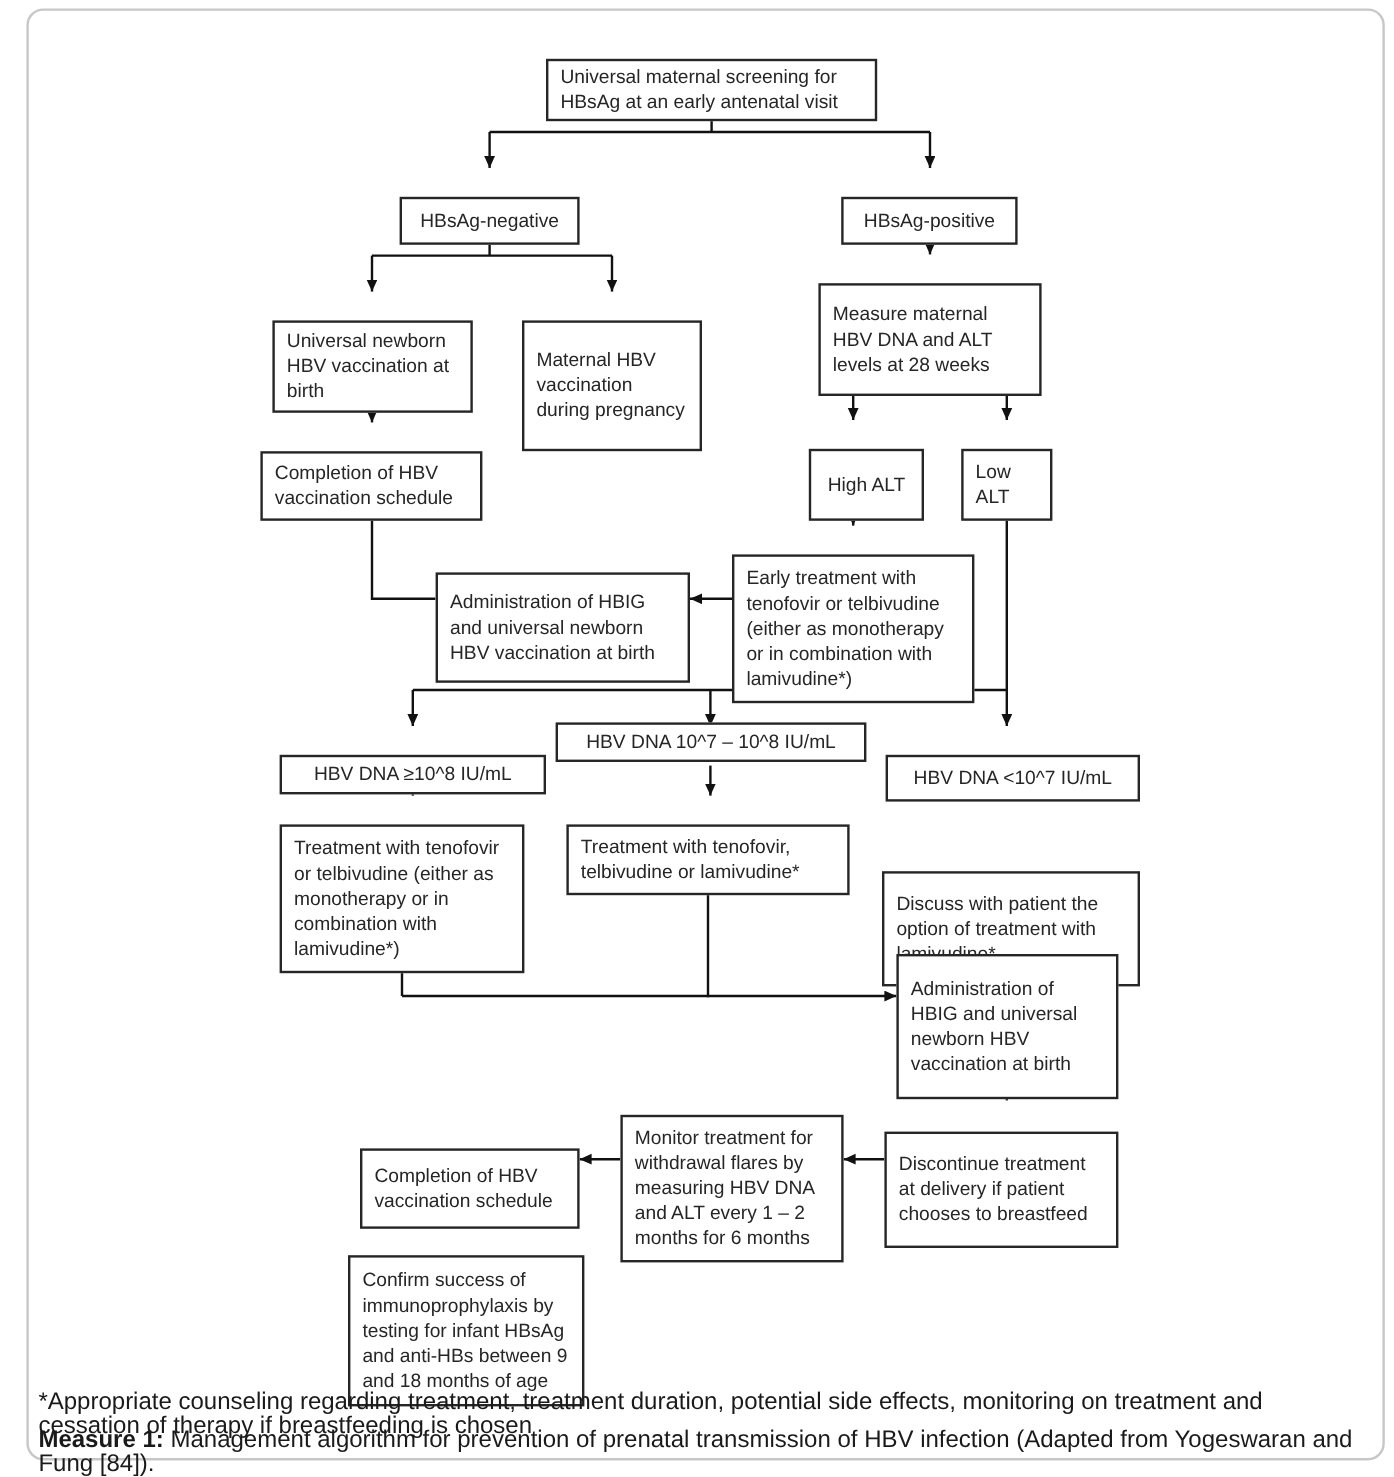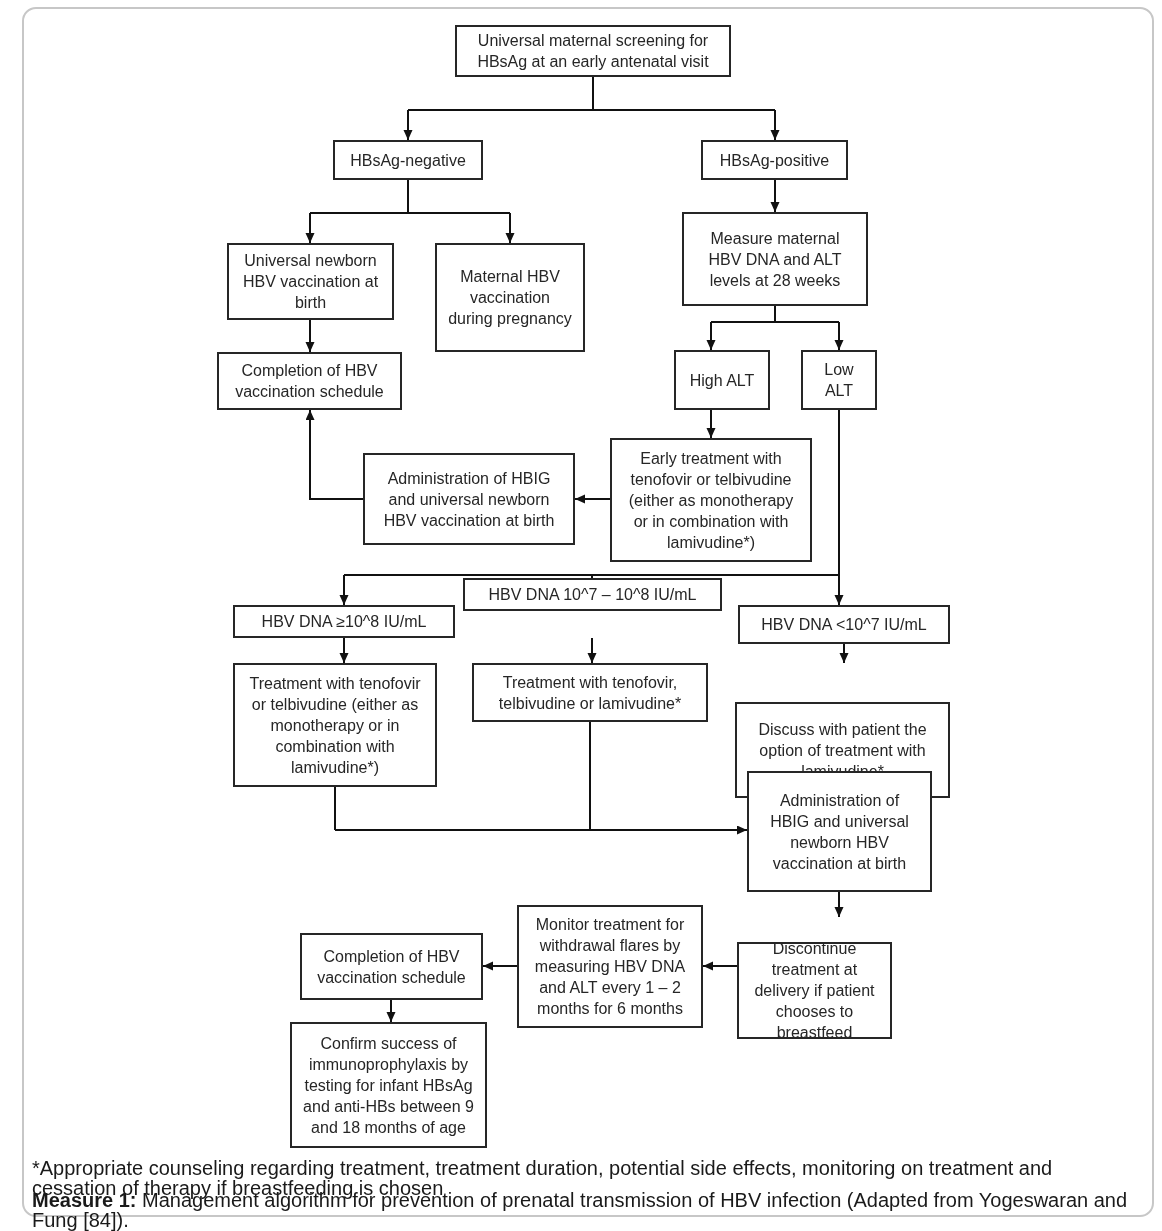--- a/index.html
+++ b/index.html
@@ -2,22 +2,22 @@
 <html><head>
 <meta charset="utf-8">
 <style>
   html,body{margin:0;padding:0;background:#ffffff;}
   body{width:1162px;height:1231px;position:relative;
        font-family:"Liberation Sans","DejaVu Sans",sans-serif;color:#1f1f1f;}
   .card{position:absolute;left:22px;top:7px;width:1132px;height:1210px;
         border:2px solid #c7c7c7;border-radius:14px;background:#ffffff;box-sizing:border-box;}
   svg.wires{position:absolute;left:0;top:0;width:1162px;height:1231px;pointer-events:none;}
   .node{position:absolute;box-sizing:border-box;background:#ffffff;border:2px solid #262626;
-        display:flex;align-items:center;justify-content:center;text-align:center;
-        font-size:16px;line-height:21px;padding:4px 10px;color:#262626;}
+        display:flex;align-items:center;justify-content:center;
+        font-size:16px;line-height:21px;padding:4px 10px;color:#262626;margin-top:24px;}
   .footnote{position:absolute;left:32px;width:1110px;font-size:20px;line-height:20px;color:#1a1a1a;}
   .caption b{font-weight:bold;}
 </style>
 </head>
 <body>
 
 <div class="card"></div>
 
 <svg class="wires" viewBox="0 0 1162 1231">
   <defs>
@@ -86,21 +86,21 @@
 <div class="node" style="left:738px;top:605px;width:212px;height:39px">HBV DNA &lt;10^7 IU/mL</div>
 
 <div class="node" style="left:233px;top:663px;width:204px;height:124px">Treatment with tenofovir or telbivudine (either as monotherapy or in combination with lamivudine*)</div>
 
 <div class="node" style="left:472px;top:663px;width:236px;height:59px">Treatment with tenofovir, telbivudine or lamivudine*</div>
 
 <div class="node" style="left:735px;top:702px;width:215px;height:96px">Discuss with patient the option of treatment with lamivudine*</div>
 
 <div class="node" style="left:747px;top:771px;width:185px;height:121px">Administration of HBIG and universal newborn HBV vaccination at birth</div>
 
-<div class="node" style="left:737px;top:942px;width:155px;height:97px">Discontinue treatment at delivery if patient chooses to breastfeed</div>
+<div class="node" style="left:737px;top:919px;width:195px;height:97px">Discontinue treatment at delivery if patient chooses to breastfeed</div>
 
 <div class="node" style="left:517px;top:905px;width:186px;height:123px">Monitor treatment for withdrawal flares by measuring HBV DNA and ALT every 1 – 2 months for 6 months</div>
 
 <div class="node" style="left:300px;top:933px;width:183px;height:67px">Completion of HBV vaccination schedule</div>
 
 <div class="node" style="left:290px;top:1022px;width:197px;height:126px">Confirm success of immunoprophylaxis by testing for infant HBsAg and anti-HBs between 9 and 18 months of age</div>
 
 <div class="footnote" style="top:1158px">*Appropriate counseling regarding treatment, treatment duration, potential side effects, monitoring on treatment and cessation of therapy if breastfeeding is chosen</div>
 
 <div class="footnote caption" style="top:1190px">

